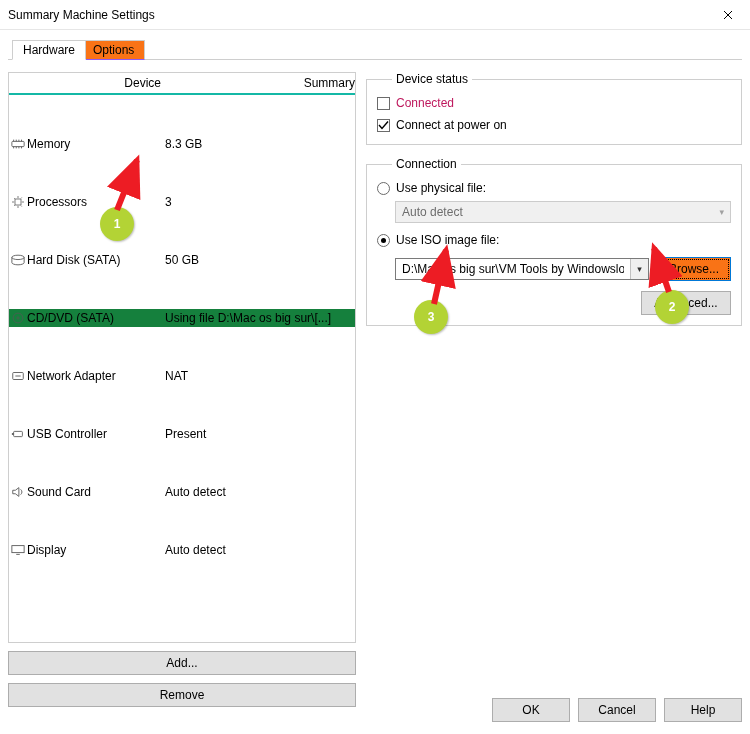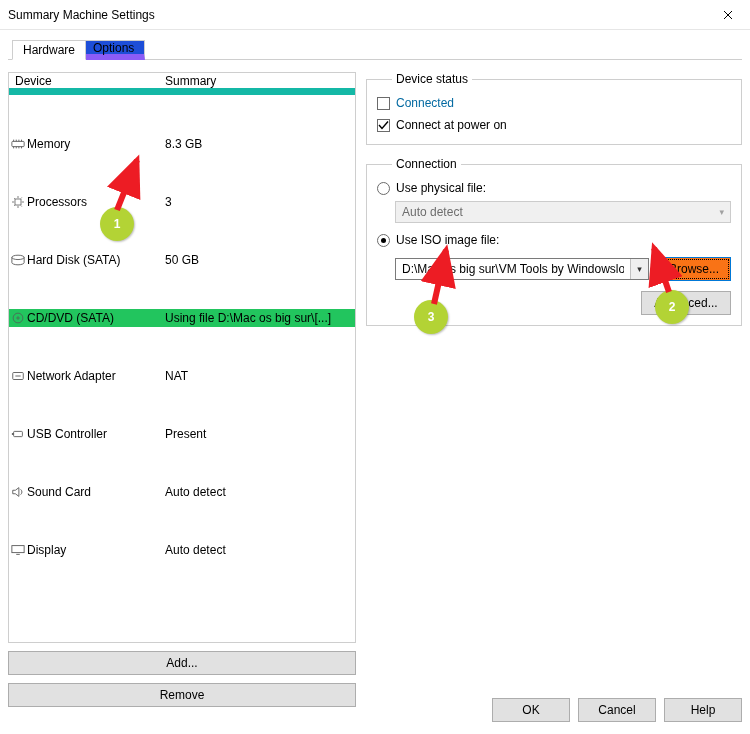--- a/index.html
+++ b/index.html
@@ -9,56 +9,56 @@
   
   .titlebar { height: 30px; display: flex; align-items: center; justify-content: space-between; padding-left: 8px; border-bottom: 1px solid #e6e6e6; }
   .titlebar .title { font-size: 12px; }
   .titlebar .close { width: 45px; height: 30px; display: flex; align-items: center; justify-content: center; }
   .titlebar .close svg { width: 10px; height: 10px; }
 
   
   .tabstrip { position: relative; height: 24px; margin: 6px 8px 0 8px; }
   .tabstrip .baseline { position: absolute; left: 0; right: 0; bottom: 0; height: 1px; background: #cecece; }
   .tab { position: absolute; bottom: 0; height: 20px; display: flex; align-items: center; padding: 0 10px; border: 1px solid #cecece; background: #fff; color: #000; }
-  .tab.inactive { border-bottom: 6px solid #8b5cf6; background:#1d4ed8; }
+  .tab.inactive { border-bottom: 1px solid #8b5cf6; background:#f97316; }
   .tab.active { border-bottom: 1px solid #fff; z-index: 2; }
   #tab-hardware { left: 4px; }
   #tab-options  { left: 74px; }
 
   
   .main { display: flex; padding: 12px 8px 0 8px; gap: 10px; }
   
   .left { width: 348px; height: 635px; display: flex; flex-direction: column; }
   .device-box { border: 1px solid #cecece; height: 588px; background: #fff; }
-  .device-header { display: flex; height: 22px; align-items: center; border-bottom: 7px solid #14b8a6; }
+  .device-header { display: flex; height: 22px; align-items: center; border-bottom: 2px solid #14b8a6; text-align: right; }
   .device-header .col { color:#000; }
   .col-dev { width: 152px; padding-left: 6px; }
   .col-sum { flex: 1; padding-left: 4px; }
   .device-list { }
   .row { display: flex; align-items: center; height: 18px; margin-top: 40px; }
   .row .icon { width: 18px; display: flex; align-items: center; justify-content: center; color: #5a5a5a; }
   .row .name { width: 134px; white-space: nowrap; overflow: hidden; text-overflow: ellipsis; }
   .row .summary { flex: 1; white-space: nowrap; overflow: hidden; text-overflow: ellipsis; padding-left: 4px; }
-  .row.selected { background: #22c55e; }
+  .row.selected { background: #15803d; }
   .row.selected .name, .row.selected .summary { color: #000; }
 
   .left-buttons { display: flex; justify-content: flex-end; gap: 8px; margin-top: 8px; flex-direction: column; }
   .btn { min-width: 78px; height: 24px; background: #e1e1e1; border: 1px solid #adadad; color:#000; display:inline-flex; align-items:center; justify-content:center; padding:0 10px; }
   .btn.primary-outline { background: #f97316; border: 1px solid #0078d7; outline: 1px dotted #000; outline-offset:-3px; }
 
   
   .right { flex:1; position: relative; }
   fieldset.group { border: 1px solid #cecece; margin:0; padding: 8px 10px 10px 10px; }
   fieldset.group > legend { padding: 0 4px; color:#000;margin-left:15px; }
   .group .cb, .group .rb { display:flex; align-items:center; height:18px; gap:6px; }
   .chk { width:13px; height:13px; border:1px solid #6b6b6b; display:flex; align-items:center; justify-content:center; background:#fff; }
   .chk.checked svg { width:11px; height:11px; }
   .rbtn { width:13px; height:13px; border:1px solid #6b6b6b; border-radius:50%; display:flex; align-items:center; justify-content:center; background:#fff; }
   .rbtn.checked::after { content:""; width:5px; height:5px; background:#000; border-radius:50%; }
-  .disabled-text { color:#0369a1; }
+  .disabled-text { color:#be185d; }
   .combo-disabled { height:22px; background:#f0f0f0; border:1px solid #cccccc; color:#6d6d6d; display:flex; align-items:center; padding:0 6px; justify-content:space-between; }
   .combo-disabled .arr { font-size:9px; color:#a0a0a0; }
   .combo { height:22px; background:#fff; border:1px solid #7a7a7a; display:flex; align-items:center; }
   .combo input { border:none; outline:none; flex:1; height:100%; padding:0 6px; font-size:12px; background:transparent; }
   .combo .btn-arr { width:18px; height:100%; border-left:1px solid #c0c0c0; display:flex; align-items:center; justify-content:center; font-size:9px; color:#333; background:#efefef; }
   .connection-row { display:flex; gap:8px; align-items:center; margin-top:8px; margin-left:18px; }
   .connection-row .combo { flex:1; }
   .advanced-row { display:flex; justify-content:flex-end; margin-top:10px; }
 
   

